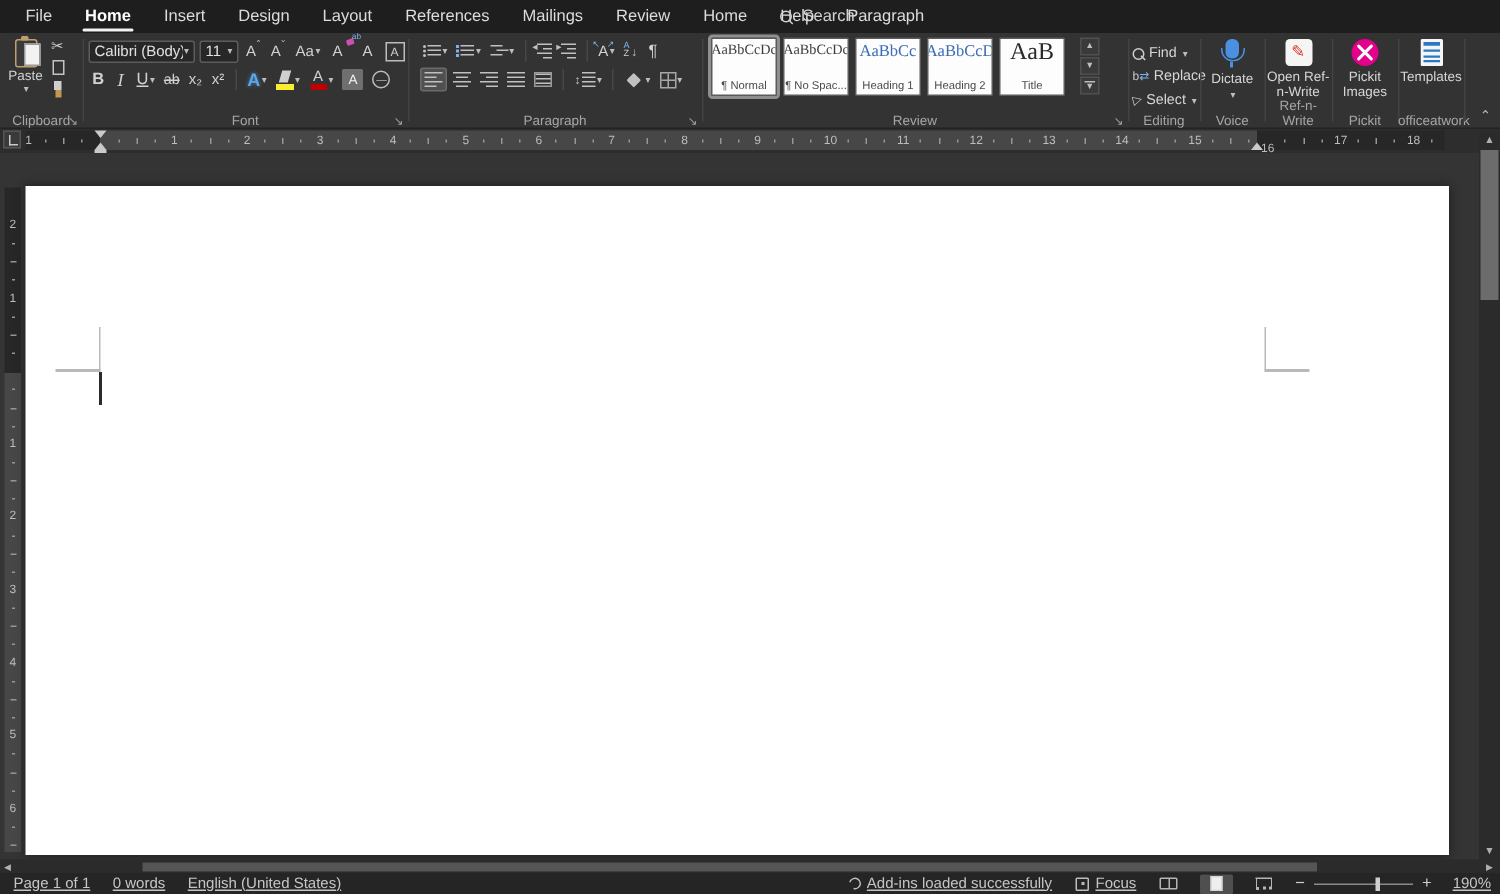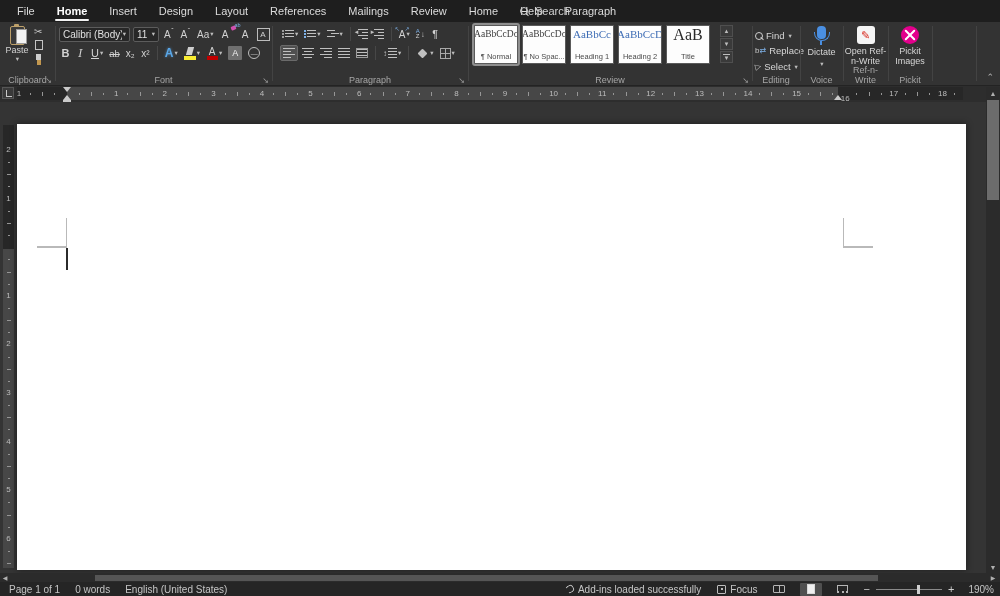--- a/index.html
+++ b/index.html
@@ -162,21 +162,21 @@
   .scroll-arrow { position:absolute; left:0; width:14px; height:12px; color:#b0b0b0; font-size:7px; display:flex; align-items:center; justify-content:center; }
   #vthumb { position:absolute; left:1px; top:13px; width:12px; height:100px; background:#6c6c6c; }
   #hscroll { position:absolute; left:0; top:573px; width:1000px; height:9px; background:#2b2b2b; }
   #hthumb { position:absolute; left:95px; top:1.5px; width:783px; height:6px; background:#555; }
   .hs-arrow { position:absolute; top:0; width:10px; height:9px; color:#b0b0b0; font-size:6px; display:flex; align-items:center; justify-content:center; }
 
   
   #statusbar { position:absolute; left:0; top:582px; width:1000px; height:14px; background:#252525; display:flex; align-items:center; font-size:10px; color:#c6c6c6; }
   .sb-left { display:flex; align-items:center; gap:15px; padding-left:9px; }
   .sb-right { position:absolute; right:6px; display:flex; align-items:center; gap:10px; }
-  .sb-item { display:flex; align-items:center; gap:4px; white-space:nowrap; cursor:default; }
+  .sb-item { display:flex; align-items:center; gap:4px; white-space:nowrap; cursor:default;text-decoration:underline; }
   .refresh-ico { width:8px; height:8px; border:1.2px solid #bdbdbd; border-radius:50%; border-left-color:transparent; transform:rotate(-30deg); }
   .focus-ico { width:9px; height:9px; border:1px solid #bdbdbd; border-radius:1px; position:relative; }
   .focus-ico::after { content:""; position:absolute; left:2.5px; top:2.5px; width:2px; height:2px; background:#bdbdbd; }
   .vt { display:flex; align-items:center; justify-content:center; width:22px; height:13px; border-radius:1px; }
   .vt.sel { background:#4f4f4f; }
   .book-ico { position:relative; width:12px; height:8px; border:1px solid #b5b5b5; border-radius:1px; }
   .book-ico::after { content:""; position:absolute; left:5px; top:0; width:1px; height:6px; background:#b5b5b5; }
   .pageico { width:8px; height:10px; border:1px solid #d8d8d8; background:#efefef; }
   .web-ico { width:11px; height:8px; border:1px solid #b5b5b5; border-bottom:2px dotted #b5b5b5; }
   .zoomctl { display:flex; align-items:center; gap:6px; }
@@ -451,20 +451,27 @@
 
     <div class="rgroup" style="left:888px;width:44px">
       <div class="bigbtn">
         <span class="pickit-ico"></span>
         <span style="width:34px">Pickit Images</span>
       </div>
       <span class="glabel">Pickit</span>
     </div>
     <div class="vsep" style="left:932px"></div>
 
+    <div class="rgroup" style="left:932px;width:44px">
+      <div class="bigbtn">
+        <span class="tmpl-ico"></span>
+        <span>Templates</span>
+      </div>
+      <span class="glabel">officeatwork</span>
+    </div>
     <div class="vsep" style="left:976px"></div>
 
     <span id="ribbon-collapse">⌃</span>
   </div>
 
   <div id="ruler-row">
     <div id="tab-selector"></div>
     <div id="hruler">
       <span class="fl-tri"></span>
       <span class="hang-tri"></span>

